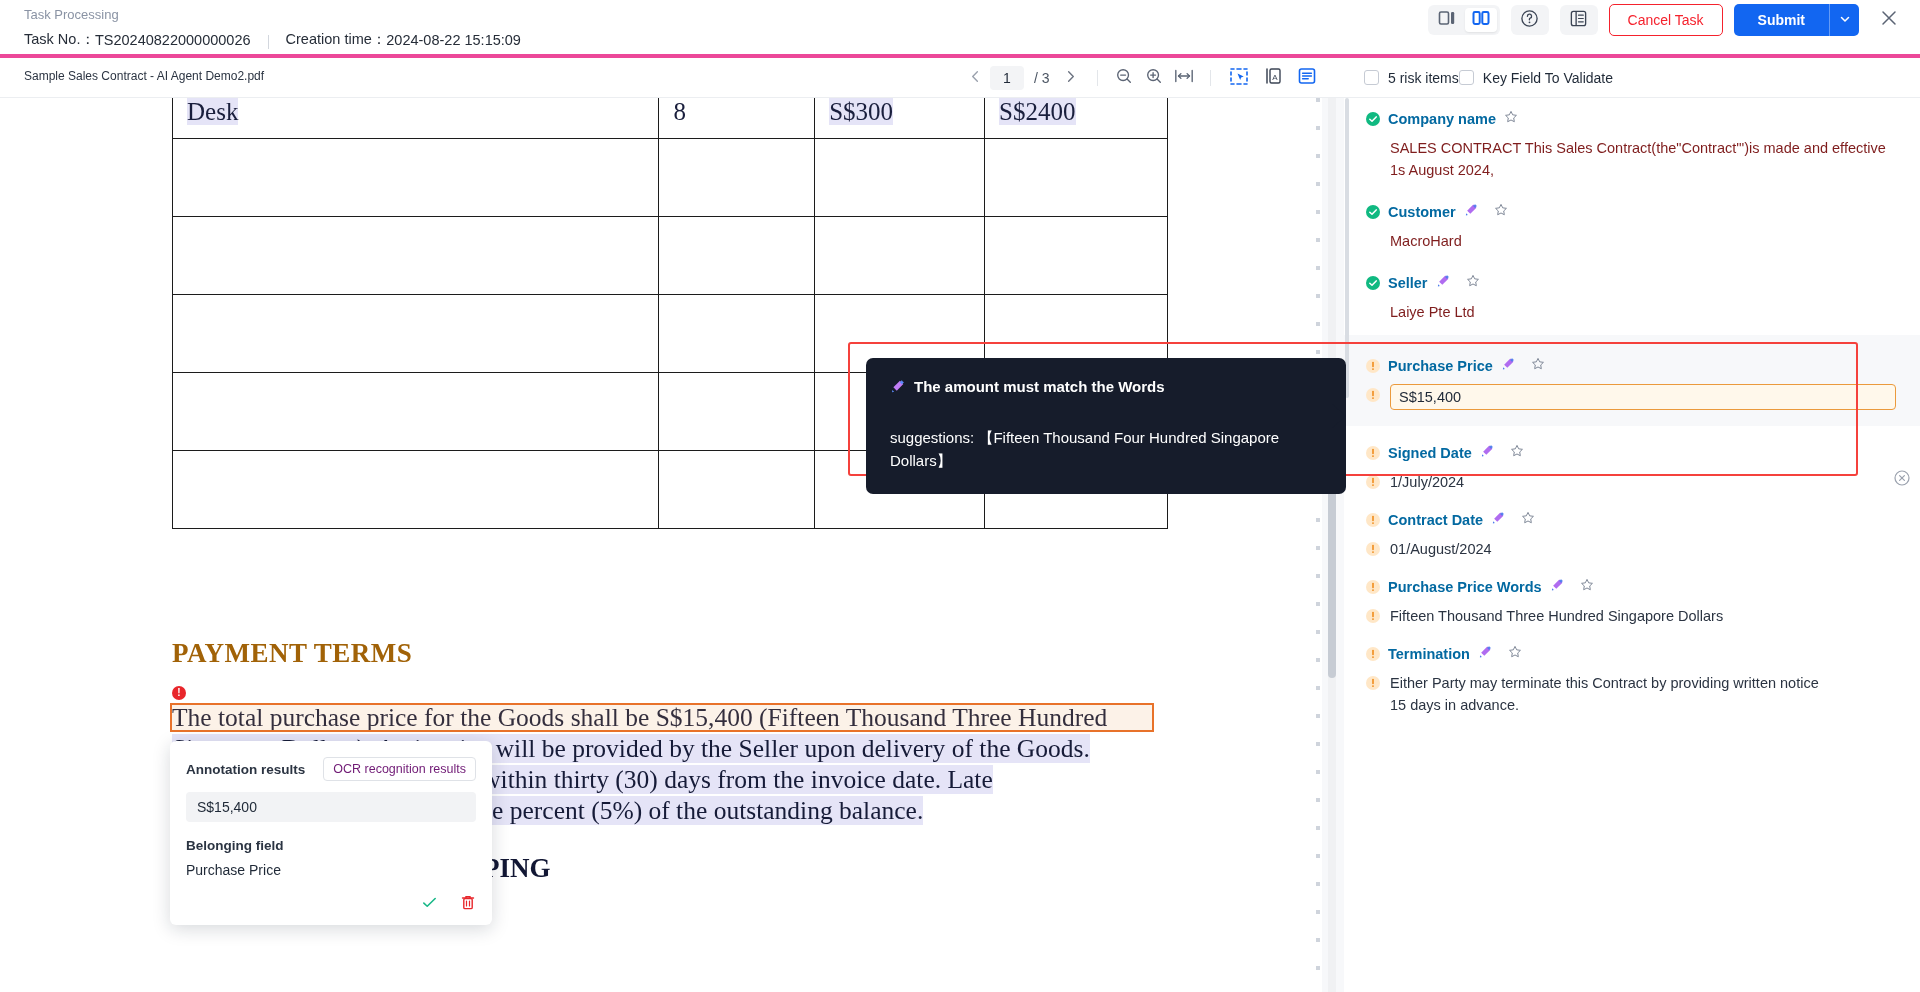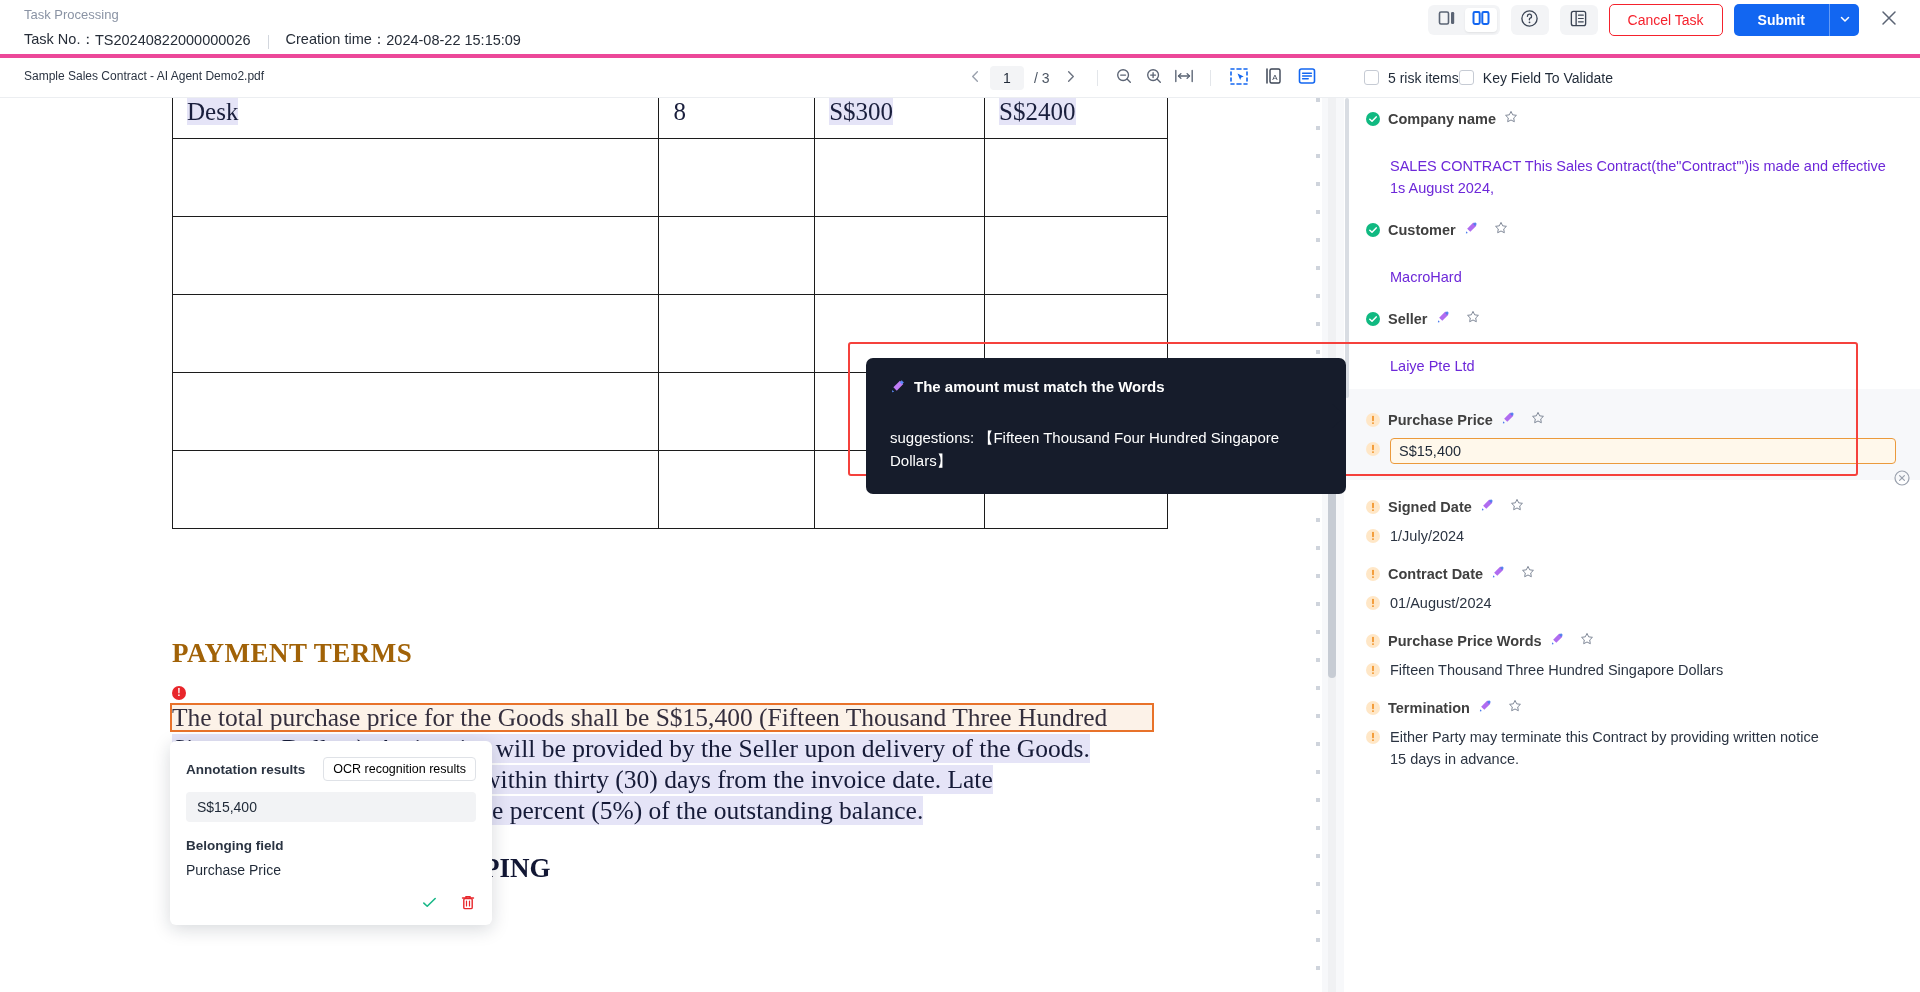--- a/index.html
+++ b/index.html
@@ -158,21 +158,21 @@
   
   .annot {
     position: absolute; left: 170px; top: 643px; width: 322px;
     background: #fff; border-radius: 6px;
     box-shadow: 0 4px 18px rgba(20,28,48,.17);
     padding: 16px 16px 10px 16px; z-index: 40;
   }
   .annot-row { display:flex; align-items:center; justify-content:space-between; }
   .annot-title { font-size: 13.5px; font-weight: bold; color:#2b3442; }
   .annot-tag {
-    font-size: 12.5px; color:#000000; border:1px solid #dfe2e7; border-radius:4px;
+    font-size: 12.5px; color:#701a75; border:1px solid #dfe2e7; border-radius:4px;
     padding: 4px 9px; background:#fff; cursor:pointer;
   }
   .annot-val {
     margin-top: 11px; background:#f2f3f5; border-radius:4px;
     height: 30px; display:flex; align-items:center; padding: 0 11px;
     font-size: 14px; color:#1f2937;
   }
   .annot-sub { margin-top: 16px; font-size: 13.5px; font-weight: bold; color:#2b3442; }
   .annot-field { margin-top: 9px; font-size: 14px; color:#1f2937; }
   .annot-acts { margin-top: 16px; display:flex; justify-content:flex-end; gap: 22px; }
@@ -207,23 +207,23 @@
   }
 
   
   .rp {
     position: absolute; left: 1344px; top: 98px; width: 576px; height: 894px;
     background: #ffffff; overflow: hidden;
   }
   .fld { padding: 12px 24px 0 22px; position: relative; }
   .fld-head { display:flex; align-items:center; gap: 8px; }
   .statdot { width: 14px; height: 14px; flex: none; }
-  .f-name { font-size: 14.5px; font-weight: bold; color: #404040; }
+  .f-name { font-size: 14.5px; font-weight: bold; color: #0369a1; }
   .f-val {
-    margin-top: 27px; margin-left: 24px; font-size: 14.5px; color: #6d28d9;
+    margin-top: 9px; margin-left: 24px; font-size: 14.5px; color: #7f1d1d;
     line-height: 22px; display: flex; gap: 0;
   }
   .f-val-row { display:flex; align-items:flex-start; gap: 10px; margin-top: 9px; }
   .f-val-row .statdot { margin-top: 4px; }
   .f-val-text { font-size: 14.5px; color: #2b3442; line-height: 22px; }
 
   .hi-block { background: #f7f8fa; }
   .val-input {
     flex: 1; border: 1px solid #eb9a3c; background: #fff8eb; border-radius: 4px;
     height: 26px; display:flex; align-items:center; padding: 0 8px;

